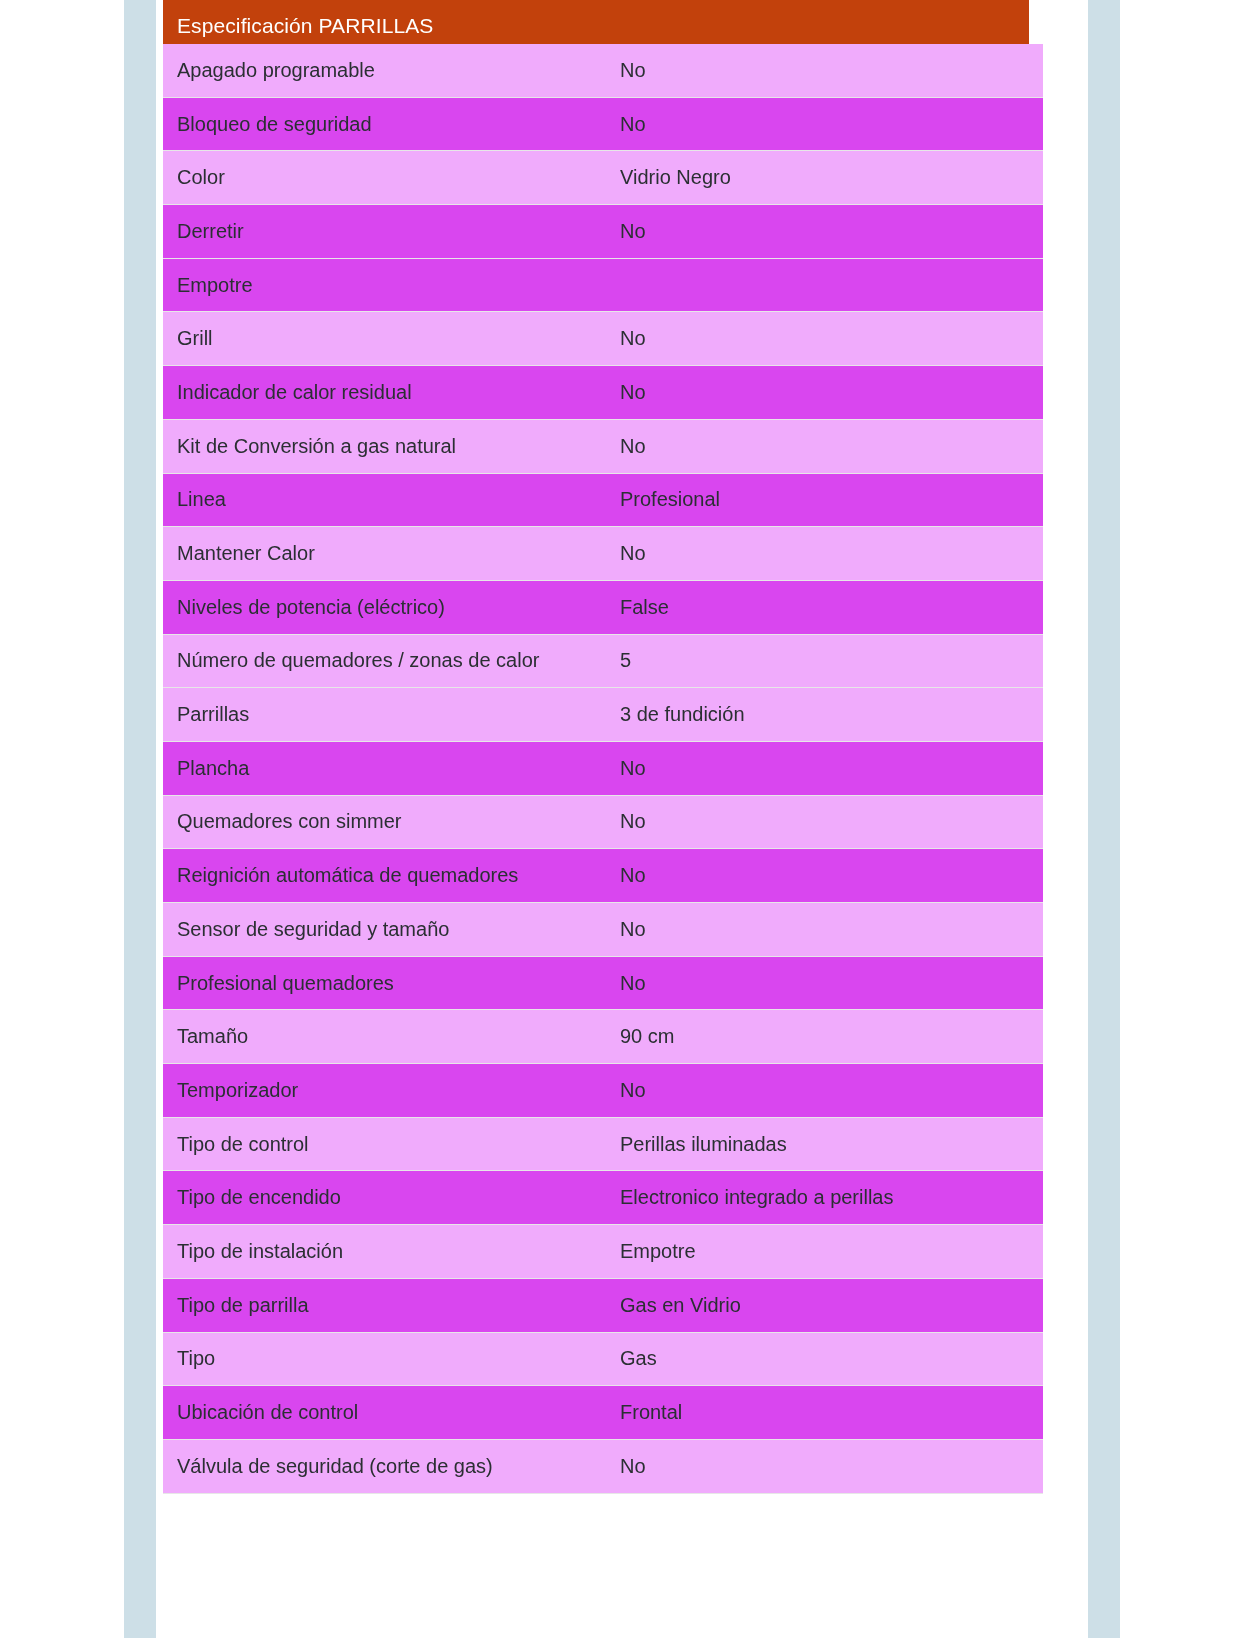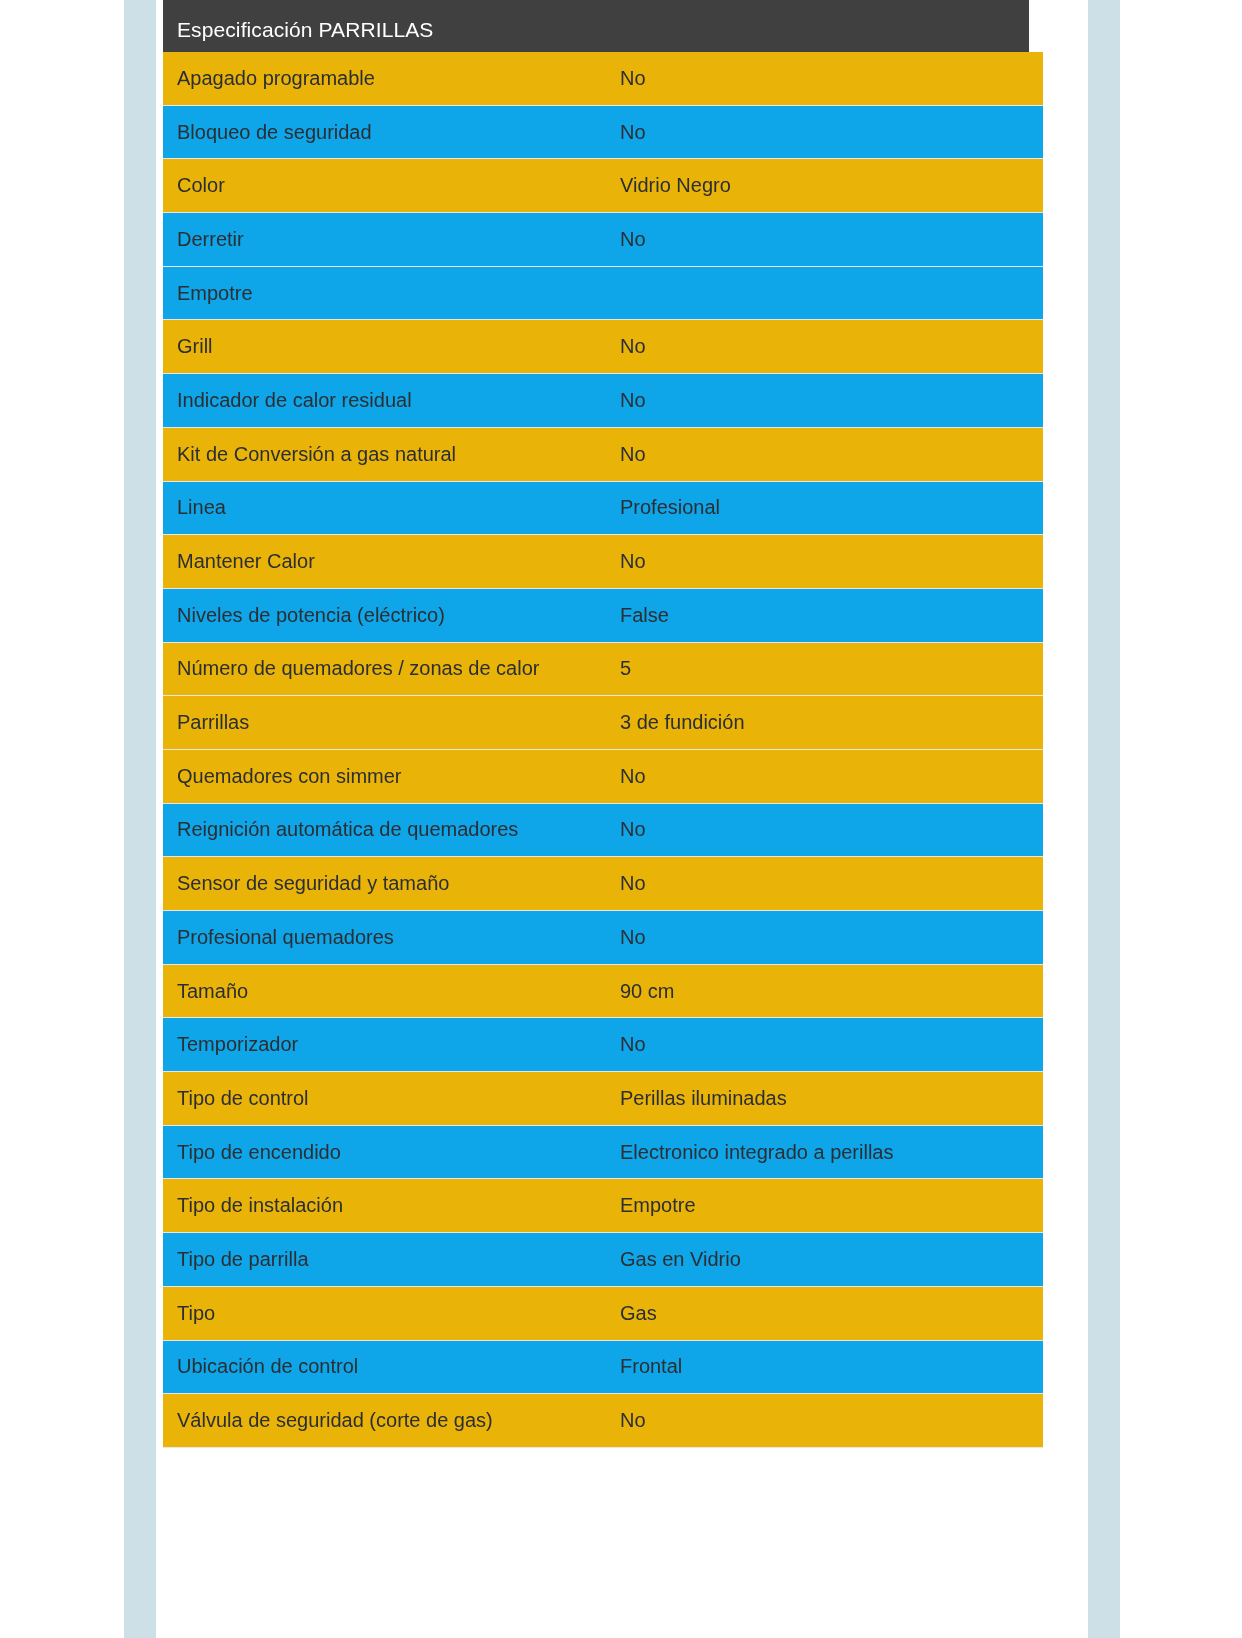--- a/index.html
+++ b/index.html
@@ -30,47 +30,47 @@
   
   .spec-panel {
     position: absolute;
     left: 163px;
     top: 0;
     width: 866px;
     background: #ffffff;
   }
 
   .spec-header {
-    background: #404040;
+    background: #c2410c;
     color: #ffffff;
-    height: 52px;
+    height: 44px;
     box-sizing: border-box;
     display: flex;
     align-items: center;
     padding: 0 0 0 14px;
   }
   .spec-header-title {
     font-size: 21px;
     font-weight: 400;
     letter-spacing: 0.1px;
     line-height: 1;
     position: relative;
     top: 3px;
   }
 
   .spec-table {
     width: 100%;
     border-collapse: collapse;
     table-layout: fixed;
   }
   .spec-table tr {
-    background: #0ea5e9;
+    background: #d946ef;
   }
   .spec-table tr.alt {
-    background: #eab308;
+    background: #f0abfc;
   }
   .spec-table td {
     height: 52.7px;
     padding: 0 0 0 14px;
     border-bottom: 1px solid #e7e7e7;
     font-size: 20px;
     color: #2b2f33;
     vertical-align: middle;
     white-space: nowrap;
     overflow: hidden;
@@ -137,20 +137,24 @@
           <td class="spec-value">False</td>
         </tr>
         <tr class="alt">
           <td class="spec-label">Número de quemadores / zonas de calor</td>
           <td class="spec-value">5</td>
         </tr>
         <tr class="alt">
           <td class="spec-label">Parrillas</td>
           <td class="spec-value">3 de fundición</td>
         </tr>
+        <tr>
+          <td class="spec-label">Plancha</td>
+          <td class="spec-value">No</td>
+        </tr>
         <tr class="alt">
           <td class="spec-label">Quemadores con simmer</td>
           <td class="spec-value">No</td>
         </tr>
         <tr>
           <td class="spec-label">Reignición automática de quemadores</td>
           <td class="spec-value">No</td>
         </tr>
         <tr class="alt">
           <td class="spec-label">Sensor de seguridad y tamaño</td>

